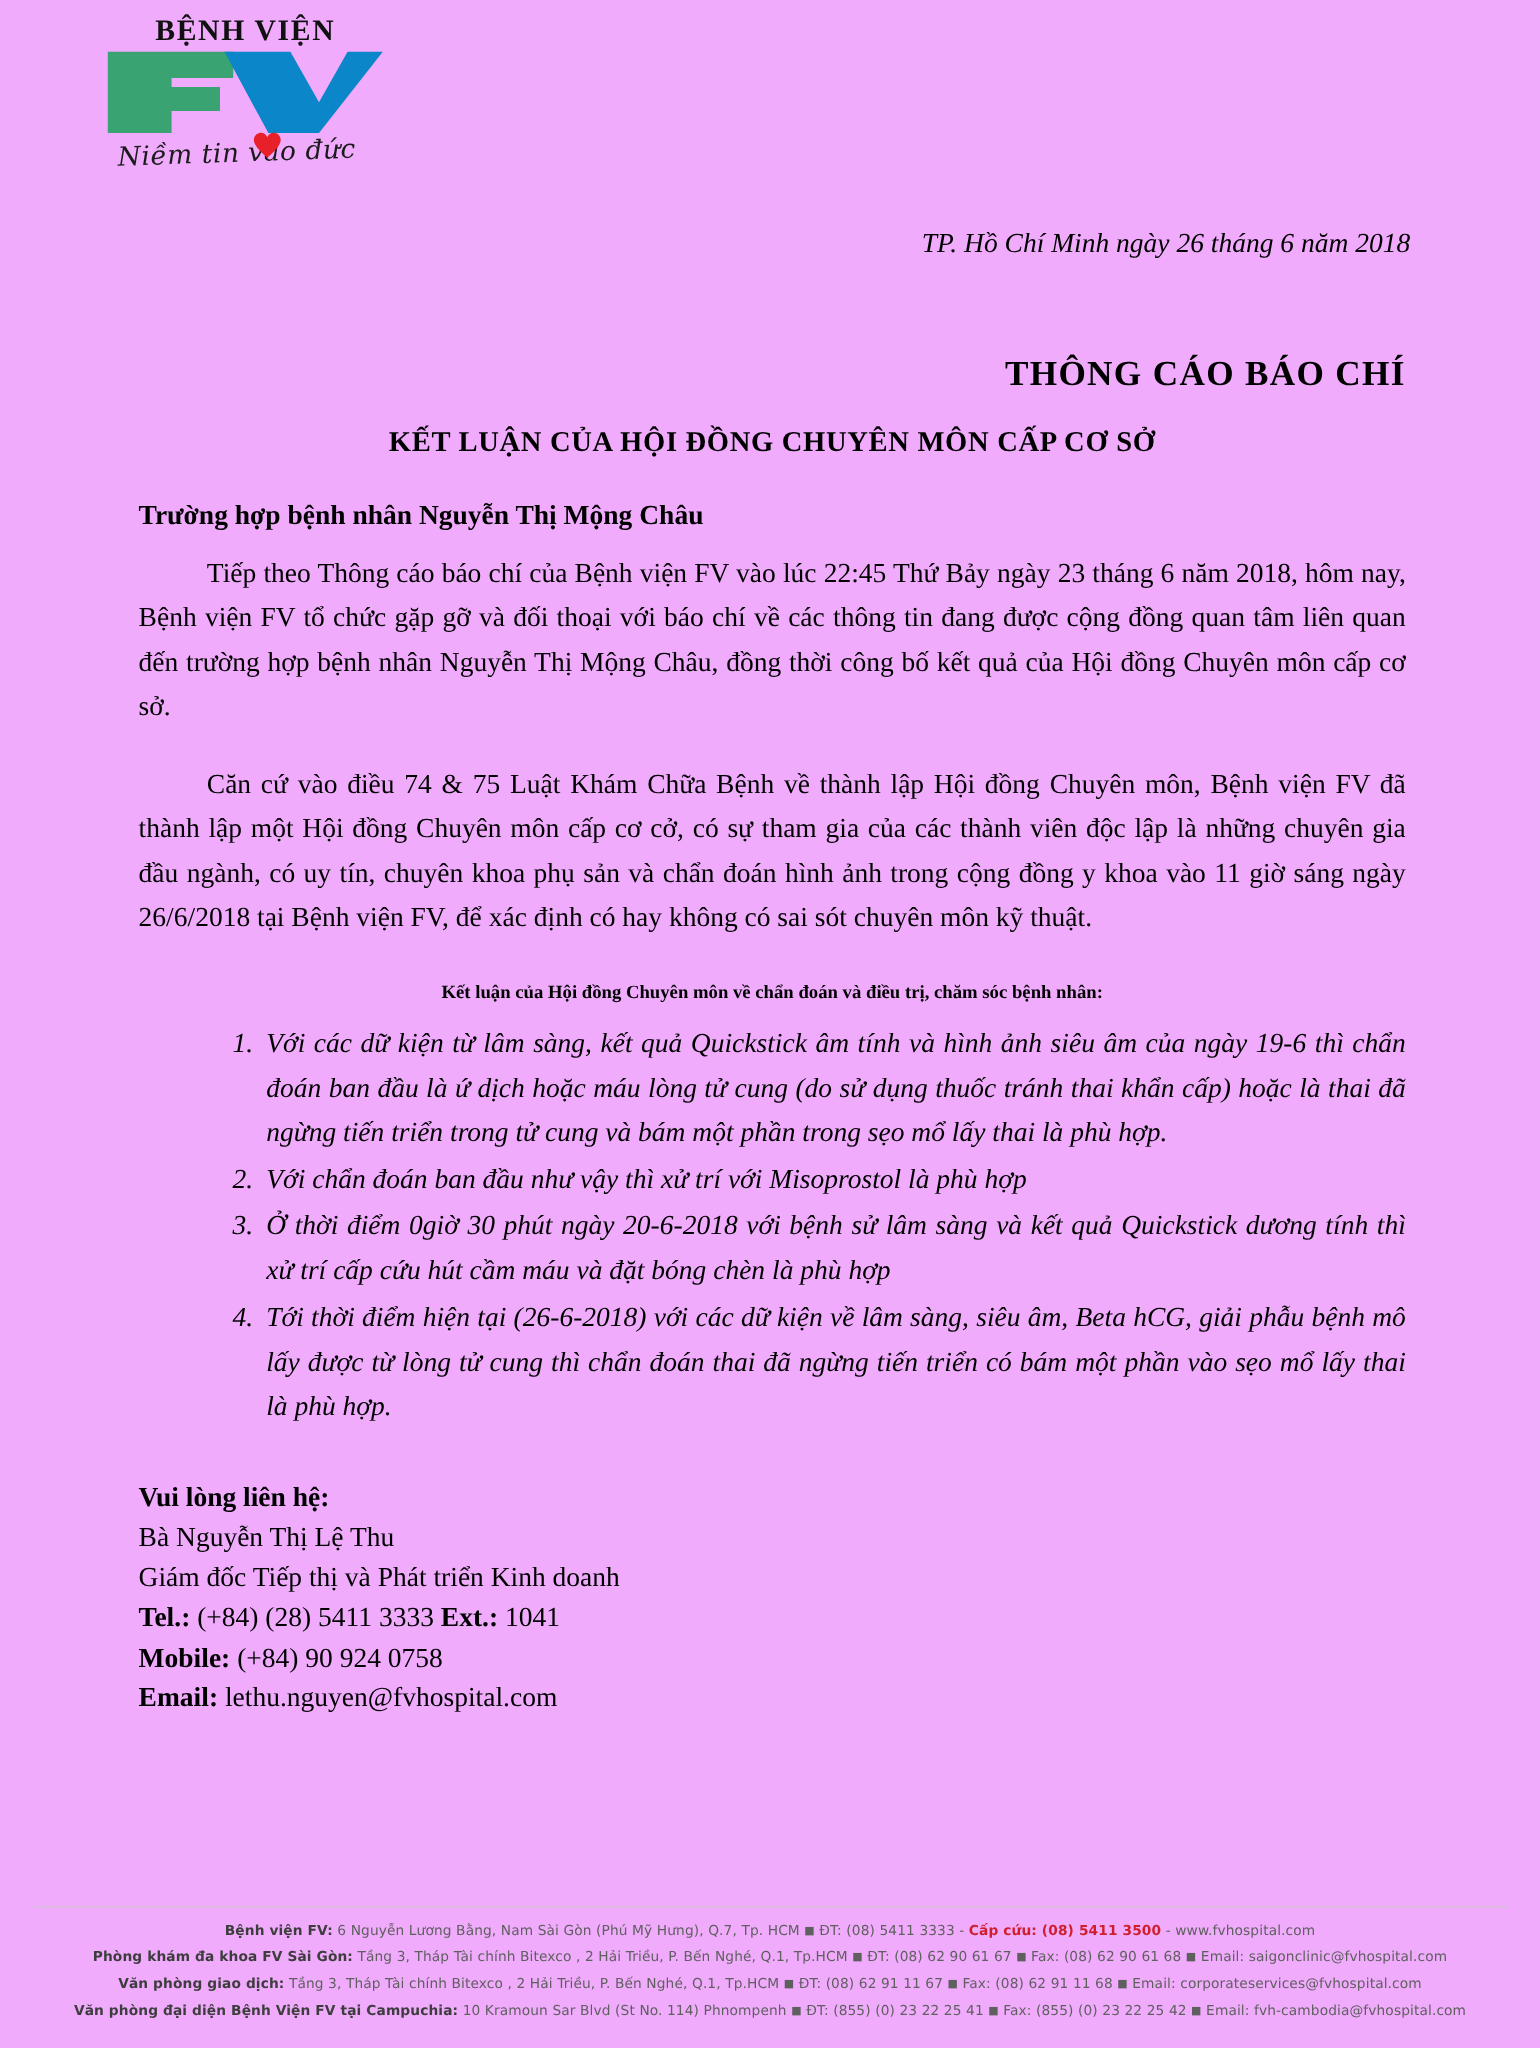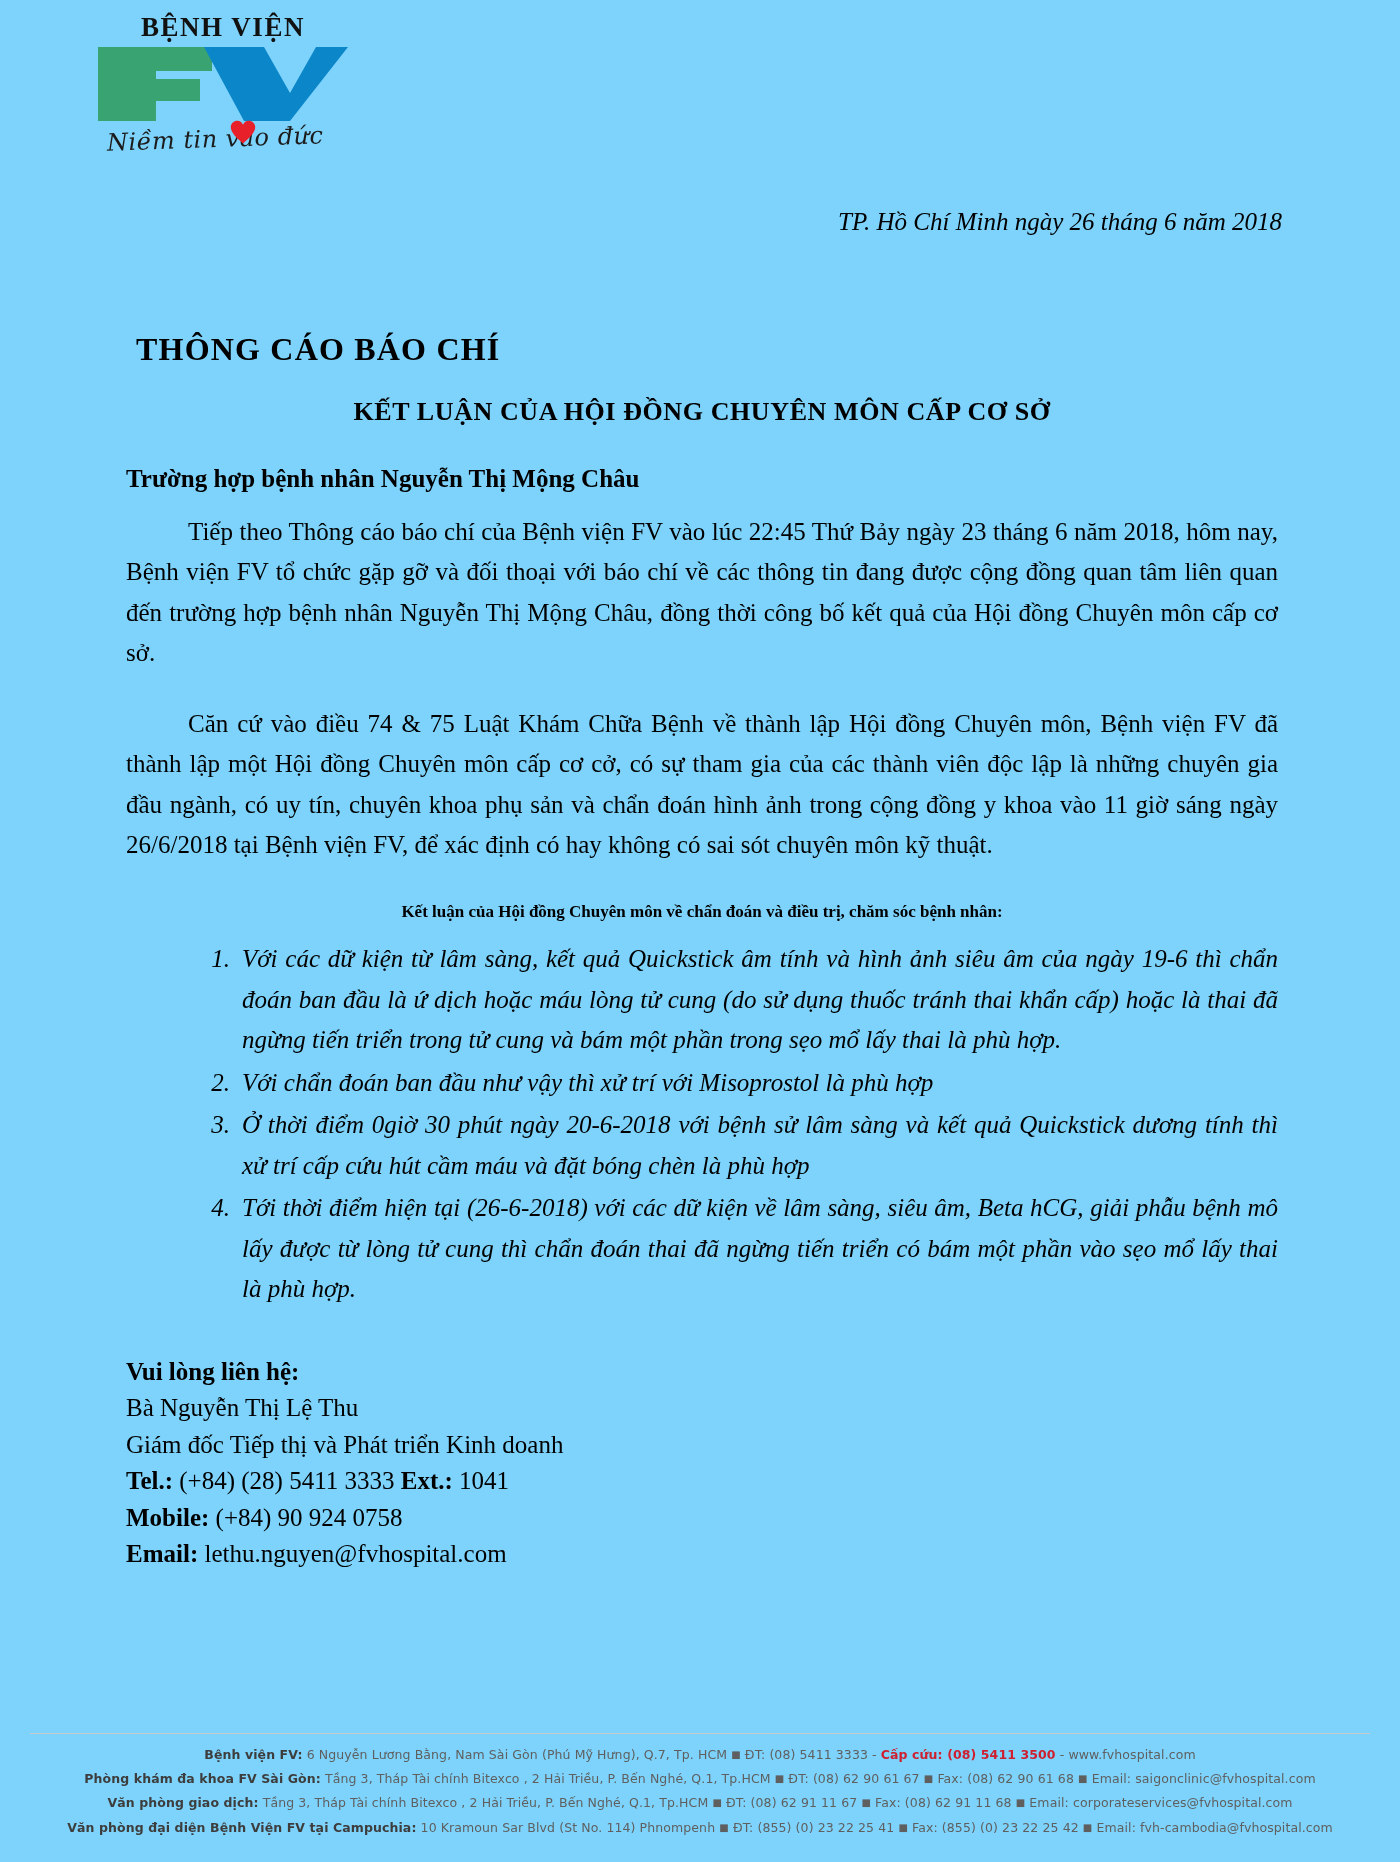--- a/index.html
+++ b/index.html
@@ -15,21 +15,21 @@
     font-family: "Liberation Serif", "DejaVu Serif", serif;
     color: #000000;
     overflow: hidden;
   }
   .page {
     width: 1400px;
     height: 1862px;
     position: relative;
     box-sizing: border-box;
     padding: 0;
-    background: #7dd3fc;
+    background: #f0abfc;
   }
 
   
   .header {
     position: relative;
     height: 180px;
   }
   .logo-block {
     position: absolute;
     left: 72px;
@@ -89,25 +89,25 @@
   }
 
   
   .content {
     position: absolute;
     left: 126px;
     top: 320px;
     width: 1152px;
   }
   .title-main {
-    text-align: left;
+    text-align: right;
     font-weight: bold;
     font-size: 32px;
     letter-spacing: 1.2px;
-    margin: 10px;
+    margin: 0;
     line-height: 1.2;
   }
   .title-sub {
     text-align: center;
     font-weight: bold;
     font-size: 26px;
     letter-spacing: .6px;
     margin: 28px 0 0 0;
     line-height: 1.2;
   }

